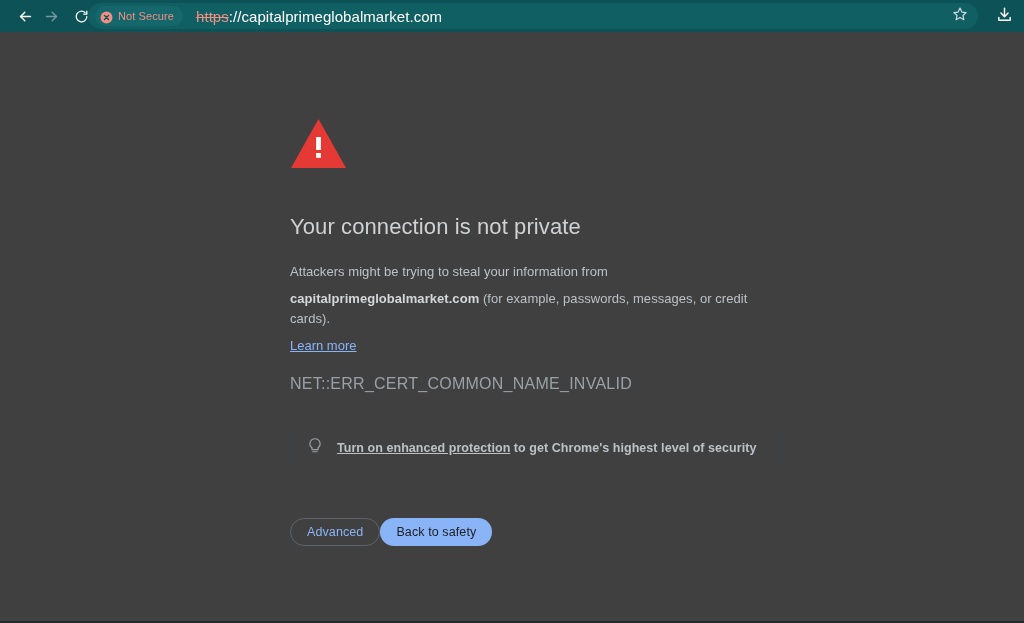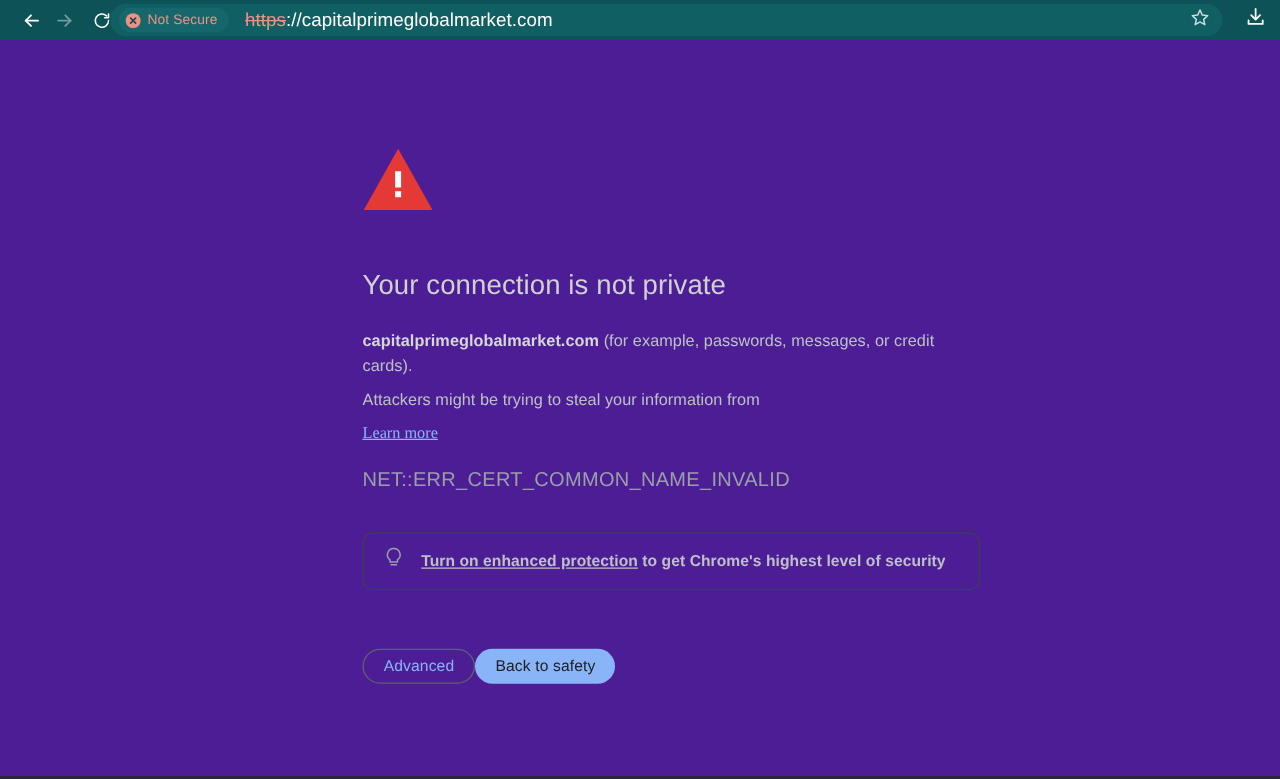--- a/index.html
+++ b/index.html
@@ -109,21 +109,21 @@
     justify-content: center;
   }
 
   
   .page {
     position: absolute;
     left: 0;
     top: 32px;
     width: 1024px;
     height: 591px;
-    background: #4c1d95;
+    background: #404040;
   }
   .interstitial {
     position: absolute;
     left: 290px;
     top: 86px;
     width: 494px;
   }
   .warn-icon { display: block; margin-bottom: 41px; }
 
   h1.title {
@@ -140,21 +140,20 @@
     line-height: 20px;
     color: #bdc1c6;
     letter-spacing: 0.05px;
   }
   p.body-text .host { font-weight: bold; color: #d4d6d9; }
   a.learn-more {
     font-size: 13px;
     color: #8ab4f8;
     text-decoration: underline;
     display: inline-block;
-    font-family: Liberation Serif, serif;
   }
   .error-code {
     margin-top: 21px;
     font-size: 16px;
     color: #9aa0a6;
     letter-spacing: 0.25px;
   }
 
   .enhanced-box {
     margin-top: 32px;
@@ -290,22 +289,22 @@
     <span class="warn-icon">
       <svg width="57" height="51" viewBox="0 0 57 51">
         <path d="M28.5 1 L56 50 L1 50 Z" fill="#e53935"></path>
         <rect x="26.1" y="19" width="4.8" height="13" fill="#ffffff"></rect>
         <rect x="26.1" y="35" width="4.8" height="4.8" fill="#ffffff"></rect>
       </svg>
     </span>
 
     <h1 class="title">Your connection is not private</h1>
 
+    <p class="body-text">Attackers might be trying to steal your information from</p>
     <p class="body-text"><span class="host">capitalprimeglobalmarket.com</span><span> (for example, passwords, messages, or credit cards).</span></p>
-    <p class="body-text">Attackers might be trying to steal your information from</p>
 
     <a class="learn-more" href="#">Learn more</a>
 
     <div class="error-code">NET::ERR_CERT_COMMON_NAME_INVALID</div>
 
     <div class="enhanced-box">
       <span class="bulb">
         <svg width="16" height="19" viewBox="0 0 20 24" fill="none" stroke="#9aa0a6" stroke-width="1.5" stroke-linecap="round" stroke-linejoin="round">
           <path d="M10 2.2 A6.3 6.3 0 0 0 6.2 13.6 V16 h7.6 v-2.4 A6.3 6.3 0 0 0 10 2.2 Z"></path>
           <line x1="7.2" y1="18.6" x2="12.8" y2="18.6"></line>

